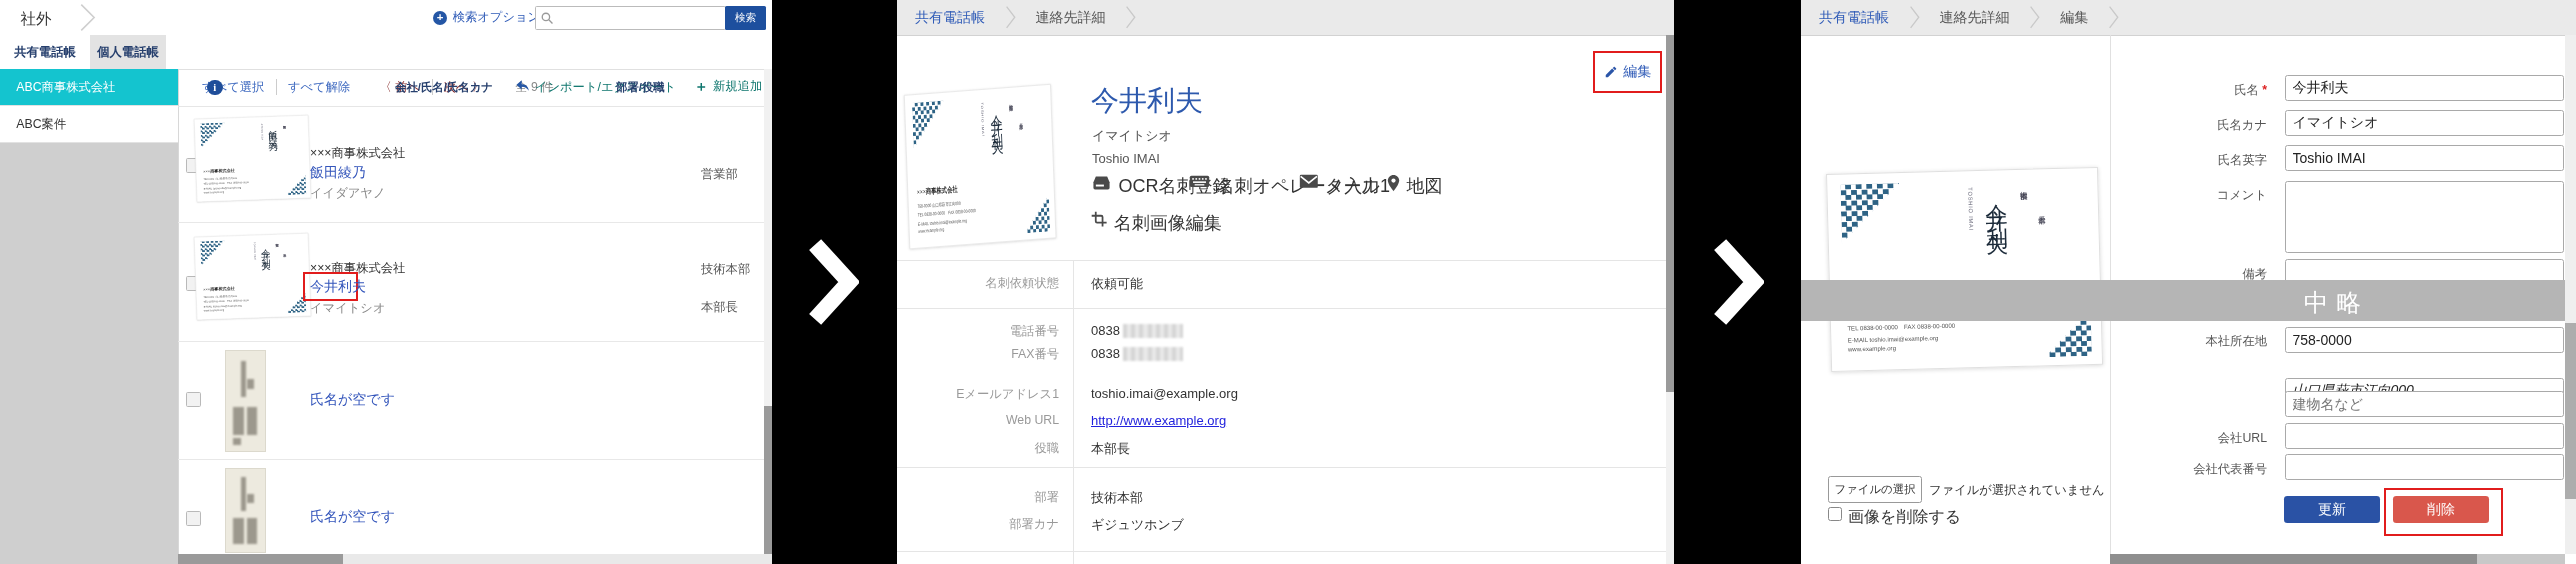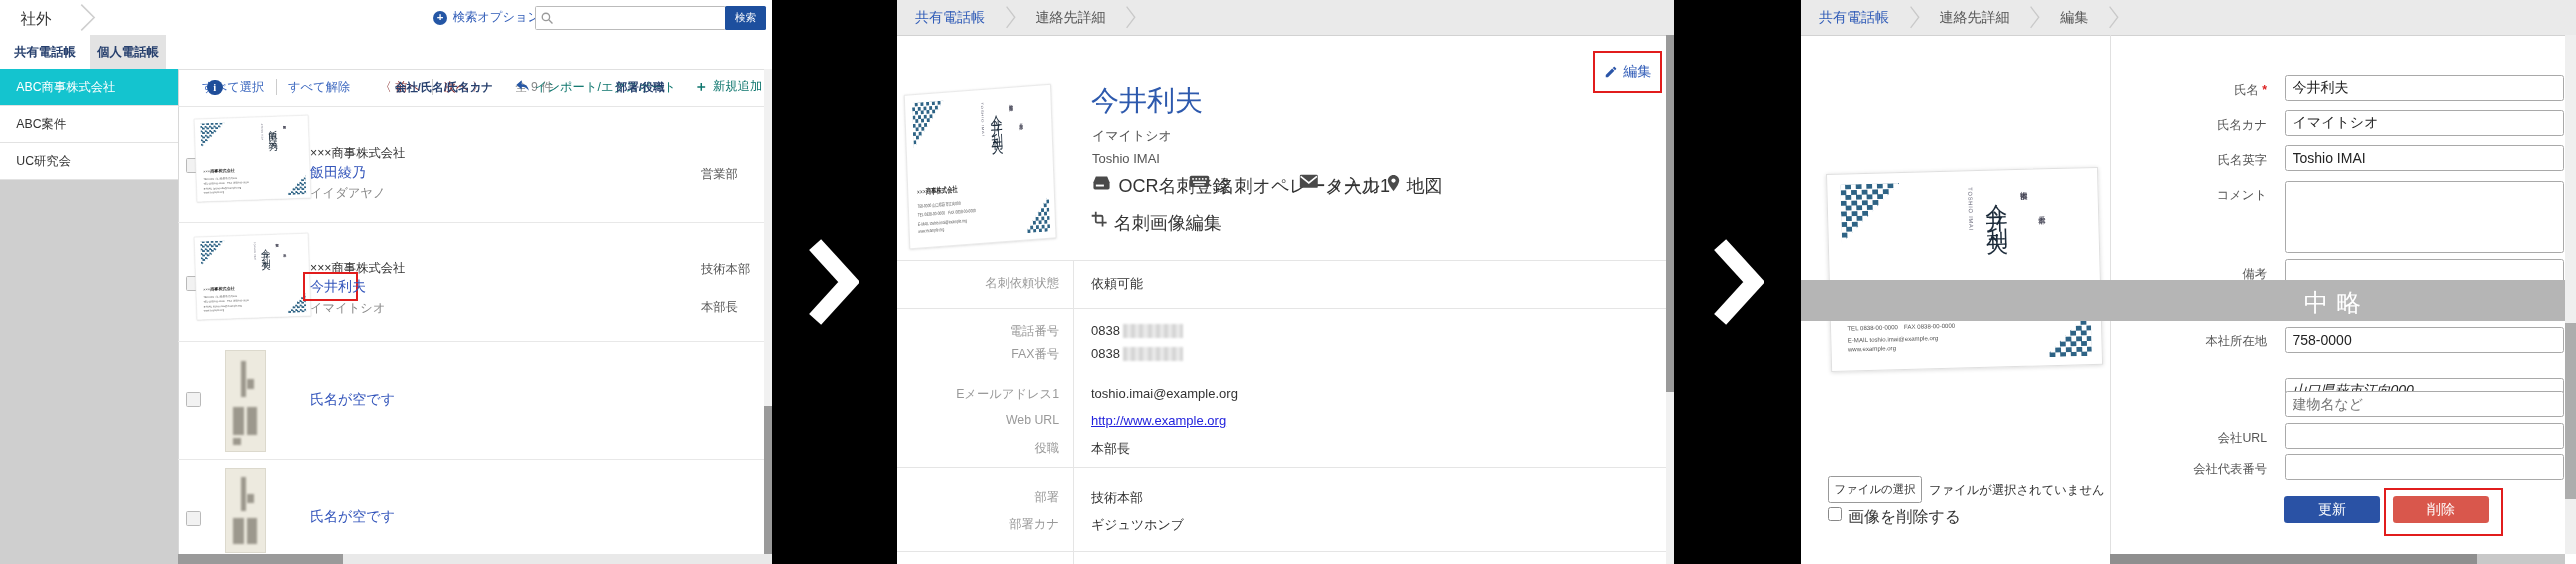--- a/index.html
+++ b/index.html
@@ -164,21 +164,20 @@
       <span class="tlink2">
         <span class="plus">＋</span>
         <span>新規追加</span>
       </span>
     </div>
   </div>
 
   <div class="sidebar">
     <div class="sbitem sel">ABC商事株式会社</div>
     <div class="sbitem">ABC案件</div>
-    <div class="sbitem">UC研究会</div>
   </div>
 
   <div class="thead">
     <span class="infoicon">i</span>
     <span class="thc" style="left:217px">会社/氏名/氏名カナ</span>
     <span class="thc" style="left:438px">部署/役職</span>
   </div>
 
   <div class="rowsep" style="top:222px"></div>
   <div class="rowsep" style="top:341px"></div>

